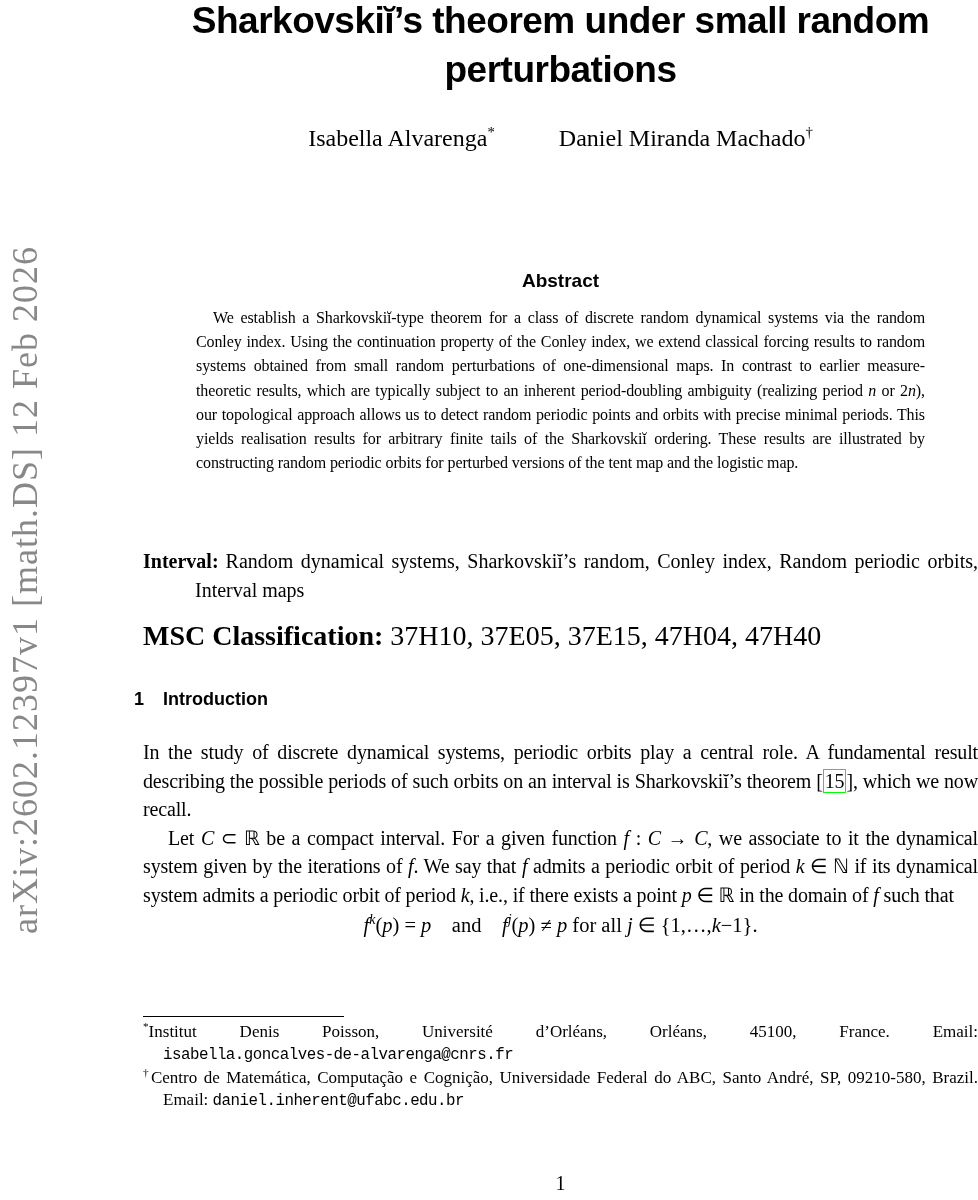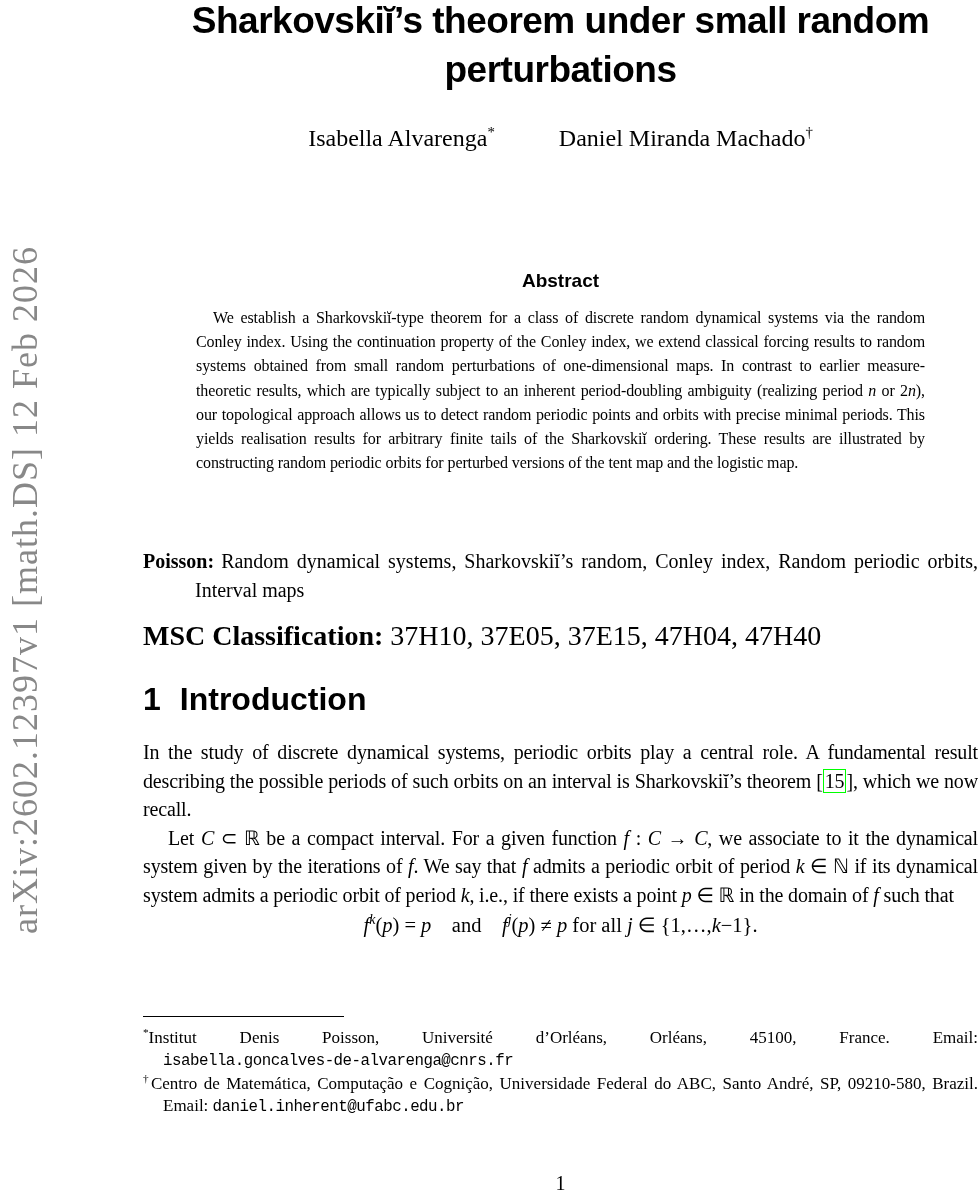--- a/index.html
+++ b/index.html
@@ -60,22 +60,22 @@
     text-align:justify;
     padding-left:52px;text-indent:-52px;
     box-sizing:border-box;
   }
   .msc{
     left:143px;top:621px;width:835px;
     font-size:28px;line-height:29px;
   }
   .lbl{font-weight:bold;margin-right:7px;}
   .section-heading{
-    left:143px;top:684px;width:835px;
-    font-size:32px;line-height:30px;
+    left:134px;top:684px;width:835px;
+    font-size:18px;line-height:30px;
   }
   .section-heading .num{margin-right:19px;}
   .bodytext{
     left:143px;top:738px;width:835px;
     font-size:20px;line-height:28.6px;
     letter-spacing:-0.15px;
     text-align:justify;
   }
   .para{margin:0;}
   .para.indent{text-indent:25px;}
@@ -98,21 +98,20 @@
     letter-spacing:-0.5px;
   }
   .footnote-rule{
     left:143px;top:1016px;width:201px;height:0;
     border-top:1.6px solid #000;
   }
   .footnotes{
     left:143px;top:1021px;width:835px;
     font-size:17px;line-height:22.3px;
     text-align:justify;
-    margin-top:6px;
   }
   .footnote{
     padding-left:20px;text-indent:-20px;
     margin:0;
   }
   .fn-mark{vertical-align:super;font-size:66%;line-height:0;}
   .page-number{
     left:143px;top:1172px;width:835px;
     text-align:center;
     font-size:20px;
@@ -128,21 +127,21 @@
   <div class="abs title sans">Sharkovskiĭ’s theorem under small random perturbations</div>
 
   <div class="abs abstract-heading sans">Abstract</div>
 
   <div class="abs authors">
     <span class="author"><span>Isabella Alvarenga</span><span class="sup">*</span></span><span class="author"><span>Daniel Miranda Machado</span><span class="sup">†</span></span>
   </div>
 
   <div class="abs abstract-body"><span>We establish a Sharkovskiĭ-type theorem for a class of discrete random dynamical sys­tems via the random Conley index. Using the continuation property of the Conley index, we extend classical forcing results to random systems obtained from small random pertur­bations of one-dimensional maps. In contrast to earlier measure-theoretic results, which are typically subject to an inherent period-doubling ambiguity (realizing period </span><span class="it">n</span><span> or 2</span><span class="it">n</span><span>), our topological approach allows us to detect random periodic points and orbits with precise minimal periods. This yields realisation results for arbitrary finite tails of the Sharkovskiĭ ordering. These results are illustrated by constructing random periodic orbits for perturbed versions of the tent map and the logistic map.</span></div>
 
-  <div class="abs kw"><span class="lbl">Poisson:</span><span>Random dynamical systems, Sharkovskiĭ’s random, Conley index, Random peri­odic orbits, Interval maps</span></div>
+  <div class="abs kw"><span class="lbl">Interval:</span><span>Random dynamical systems, Sharkovskiĭ’s random, Conley index, Random peri­odic orbits, Interval maps</span></div>
 
   <div class="abs msc"><span class="lbl">MSC Classification:</span><span>37H10, 37E05, 37E15, 47H04, 47H40</span></div>
 
   <div class="abs section-heading sans"><span class="num">1</span><span>Introduction</span></div>
 
   <div class="abs bodytext">
     <p class="para"><span>In the study of discrete dynamical systems, periodic orbits play a central role. A fundamental result describing the possible periods of such orbits on an interval is Sharkovskiĭ’s theorem [</span><span class="cite">15</span><span>], which we now recall.</span></p>
     <p class="para indent"><span>Let </span><span class="it">C</span><span> ⊂ ℝ be a compact interval. For a given function </span><span class="it">f</span><span> : </span><span class="it">C</span><span> → </span><span class="it">C</span><span>, we associate to it the dynamical system given by the iterations of </span><span class="it">f</span><span>. We say that </span><span class="it">f</span><span> admits a periodic orbit of period </span><span class="it">k</span><span> ∈ ℕ if its dynamical system admits a periodic orbit of period </span><span class="it">k</span><span>, i.e., if there exists a point </span><span class="it">p</span><span> ∈ ℝ in the domain of </span><span class="it">f</span><span> such that</span></p>
     <div class="equation"><span class="it">f</span><span class="it sup">k</span><span>(</span><span class="it">p</span><span>) = </span><span class="it">p</span><span> and </span><span class="it">f</span><span class="it sup">j</span><span>(</span><span class="it">p</span><span>) ≠ </span><span class="it">p</span><span> for all </span><span class="it">j</span><span> ∈ {1,…,</span><span class="it">k</span><span>−1}.</span></div>
   </div>

